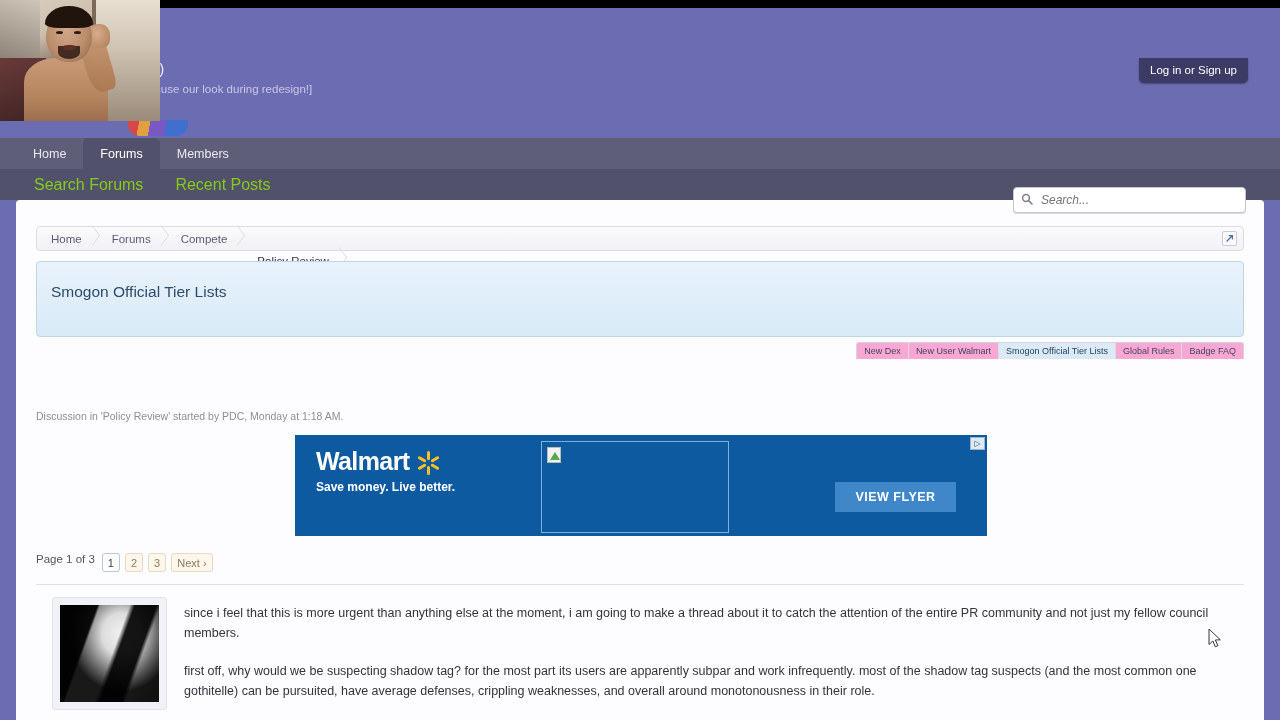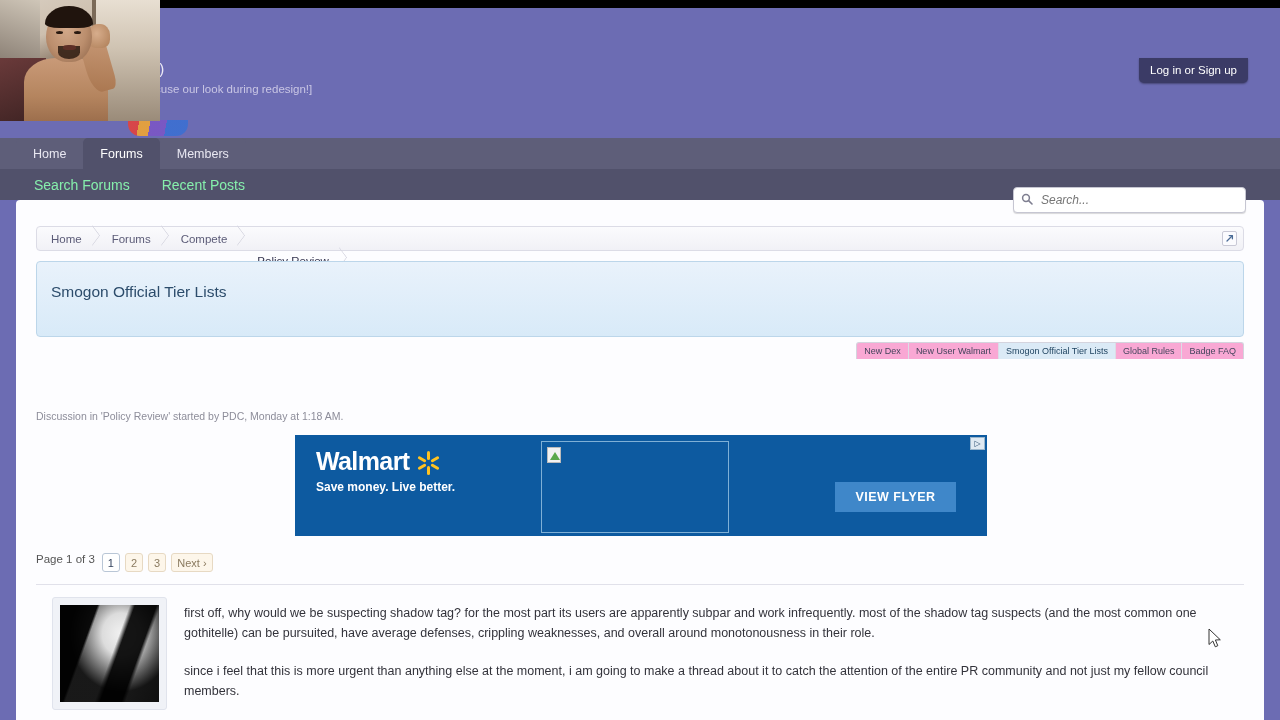--- a/index.html
+++ b/index.html
@@ -101,22 +101,22 @@
     position: absolute; left: 0; top: 169px;
     width: 1280px; height: 31px;
     background: #51516b;
   }
   .subnav-inner {
     position: absolute; left: 16px; top: 0;
     height: 31px;
     display: flex; align-items: center;
   }
   .subnav-item {
-    color: #86efac;
-    font-size: 14px;
+    color: #84cc16;
+    font-size: 16px;
     padding: 0 14px 0 18px;
     cursor: pointer;
   }
   .subnav-item:first-child { padding-left: 18px; }
 
   
   .search-wrap {
     position: absolute; right: 34px; top: 187px;
     width: 233px; height: 26px;
     background: #ffffff;
@@ -563,22 +563,22 @@
       <span class="pg">Next ›</span>
     </div>
 
     <div class="post-divider"></div>
 
     <div class="post">
       <div class="avatar-frame">
         <div class="avatar-img"></div>
       </div>
       <div class="post-body">
+        <p>since i feel that this is more urgent than anything else at the moment, i am going to make a thread about it to catch the attention of the entire PR community and not just my fellow council members.</p>
         <p>first off, why would we be suspecting shadow tag? for the most part its users are apparently subpar and work infrequently. most of the shadow tag suspects (and the most common one gothitelle) can be pursuited, have average defenses, crippling weaknesses, and overall around monotonousness in their role.</p>
-        <p>since i feel that this is more urgent than anything else at the moment, i am going to make a thread about it to catch the attention of the entire PR community and not just my fellow council members.</p>
       </div>
     </div>
 
   </div>
 
   <span class="cursor">
     <svg width="14" height="21" viewBox="0 0 14 21">
       <path d="M1 1 L1 16.5 L4.8 13 L7.3 18.8 L9.8 17.7 L7.4 12 L12.3 11.8 Z" fill="#ffffff" stroke="#333" stroke-width="1"></path>
     </svg>
   </span>

